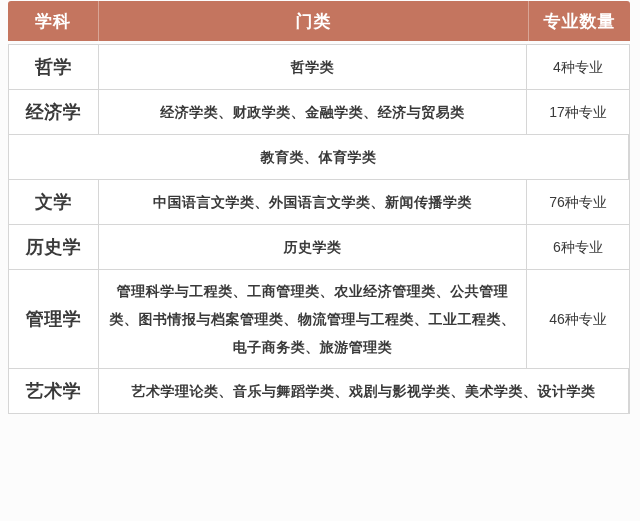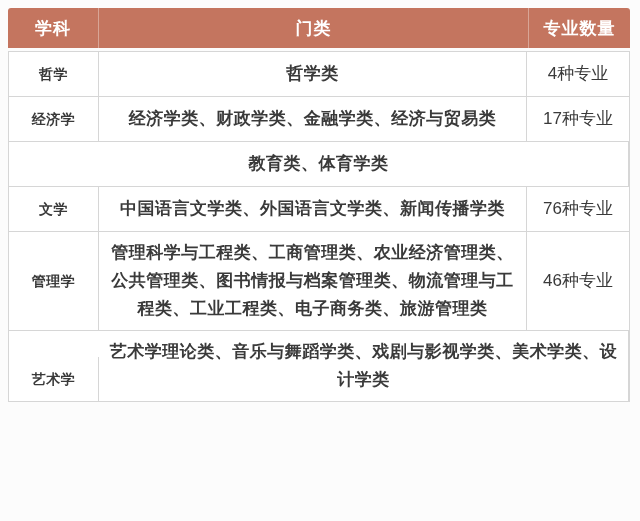--- a/index.html
+++ b/index.html
@@ -16,21 +16,21 @@
     padding: 0;
     width: 640px;
     height: 521px;
     background: var(--page-bg);
     font-family: "Liberation Sans", "DejaVu Sans", sans-serif;
     overflow: hidden;
   }
   .figure {
     position: absolute;
     left: 8px;
-    top: 8px;
+    top: 1px;
     width: 622px;
   }
   .thead {
     display: flex;
     height: 40px;
     background: var(--header-bg);
     color: var(--header-text);
     font-weight: bold;
     font-size: 17px;
     border-radius: 3px 3px 0 0;
@@ -56,28 +56,28 @@
     border-bottom: 1px solid var(--border);
   }
   .tr:last-child { border-bottom: none; align-items: flex-end; }
   .td {
     display: flex;
     align-items: center;
     justify-content: center;
     text-align: center;
     min-height: 44px;
     padding: 7px 6px;
-    font-size: 17px;
+    font-size: 14px;
     line-height: 28px;
     color: var(--body-text);
   }
   .td.c1 {
     border-right: 1px solid var(--border);
     font-weight: bold;
-    font-size: 14px;
+    font-size: 18px;
     letter-spacing: 0.5px;
   }
   .td.c2 {
     border-right: 1px solid var(--border);
     font-weight: bold;
     letter-spacing: 0.5px;
   }
   .td.c3 { font-weight: normal; }
 </style>
 </head>
@@ -102,20 +102,25 @@
       </div>
       <div class="tr">
         <div class="td c2">教育类、体育学类</div>
       </div>
       <div class="tr">
         <div class="td c1">文学</div>
         <div class="td c2">中国语言文学类、外国语言文学类、新闻传播学类</div>
         <div class="td c3">76种专业</div>
       </div>
       <div class="tr">
+        <div class="td c1">历史学</div>
+        <div class="td c2">历史学类</div>
+        <div class="td c3">6种专业</div>
+      </div>
+      <div class="tr">
         <div class="td c1">管理学</div>
         <div class="td c2">管理科学与工程类、工商管理类、农业经济管理类、公共管理类、图书情报与档案管理类、物流管理与工程类、工业工程类、电子商务类、旅游管理类</div>
         <div class="td c3">46种专业</div>
       </div>
       <div class="tr">
         <div class="td c1">艺术学</div>
         <div class="td c2">艺术学理论类、音乐与舞蹈学类、戏剧与影视学类、美术学类、设计学类</div>
       </div>
     </div>
 </div>

